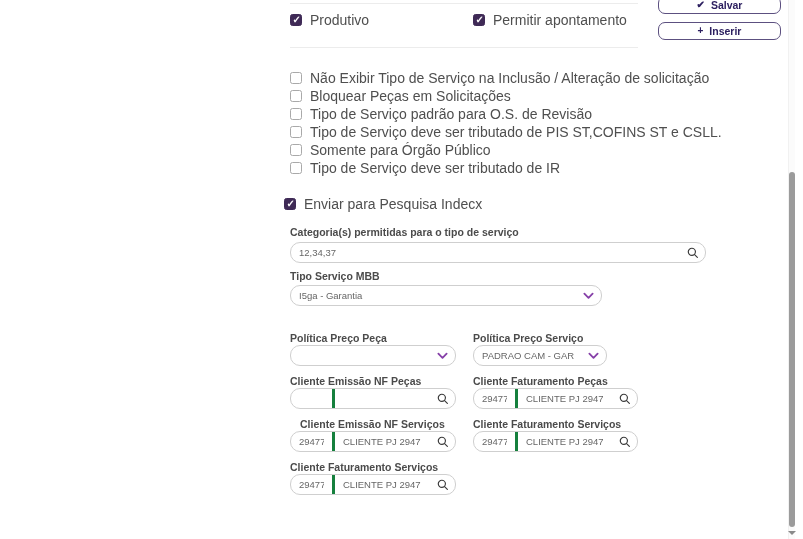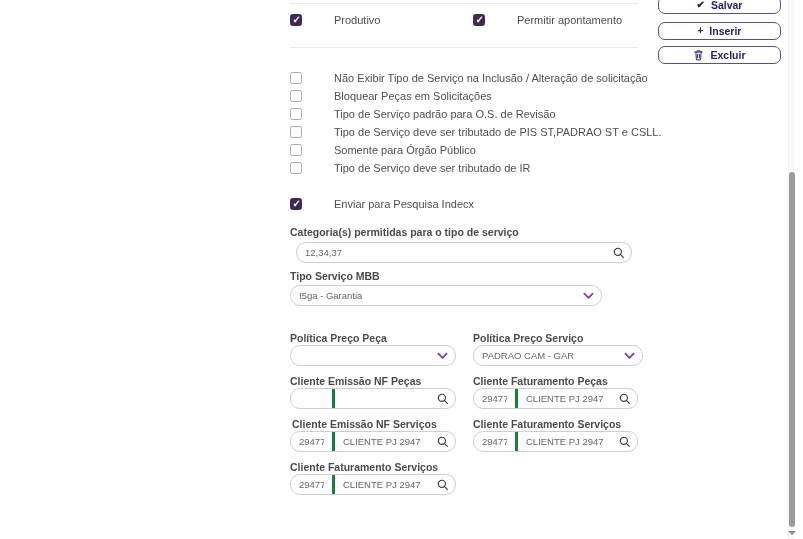--- a/index.html
+++ b/index.html
@@ -42,24 +42,23 @@
   }
   .cb[data-checked="true"]::after {
     content: "✓";
     position: absolute;
     left: 1.5px; top: -1.5px;
     color: #ffffff;
     font-size: 10px;
     font-weight: bold;
   }
   .cb-label {
-    font-size: 11px;
+    font-size: 14px;
     color: #4f4f4f;
     white-space: nowrap;
-    margin-left: 24px;
   }
   
   .field-label {
     position: absolute;
     font-size: 10.5px;
     font-weight: 700;
     color: #4b4b4b;
     white-space: nowrap;
   }
   .box {
@@ -183,37 +182,37 @@
   <label class="cb-row" style="left:290px; top:69px">
     <span class="cb" data-checked="false"></span>
     <span class="cb-label">Não Exibir Tipo de Serviço na Inclusão / Alteração de solicitação</span>
   </label>
   <label class="cb-row" style="left:290px; top:105px">
     <span class="cb" data-checked="false"></span>
     <span class="cb-label">Tipo de Serviço padrão para O.S. de Revisão</span>
   </label>
   <label class="cb-row" style="left:290px; top:123px">
     <span class="cb" data-checked="false"></span>
-    <span class="cb-label">Tipo de Serviço deve ser tributado de PIS ST,PADRAO ST e CSLL.</span>
+    <span class="cb-label">Tipo de Serviço deve ser tributado de PIS ST,COFINS ST e CSLL.</span>
   </label>
   <label class="cb-row" style="left:290px; top:159px">
     <span class="cb" data-checked="false"></span>
     <span class="cb-label">Tipo de Serviço deve ser tributado de IR</span>
   </label>
   <label class="cb-row" style="left:290px; top:141px">
     <span class="cb" data-checked="false"></span>
     <span class="cb-label">Somente para Órgão Público</span>
   </label>
-  <label class="cb-row" style="left:290px; top:195px">
+  <label class="cb-row" style="left:284px; top:195px">
     <span class="cb" data-checked="true"></span>
     <span class="cb-label">Enviar para Pesquisa Indecx</span>
   </label>
 
   <div class="field-label" style="left:290px; top:226px">Categoria(s) permitidas para o tipo de serviço</div>
-  <div class="box" style="left:296px; top:242px; width:336px">
+  <div class="box" style="left:290px; top:242px; width:416px">
     <input type="text" value="12,34,37" style="">
     <button class="icon-btn">
       <svg class="search-svg" viewBox="0 0 20 20">
         <circle cx="9" cy="9" r="5.5" fill="none" stroke="#3a3a3a" stroke-width="1.8"></circle>
         <line x1="13.2" y1="13.2" x2="17.5" y2="17.5" stroke="#3a3a3a" stroke-width="1.8" stroke-linecap="round"></line>
       </svg>
     </button>
   </div>
 
   <div class="field-label" style="left:290px; top:270px">Tipo Serviço MBB</div>
@@ -229,21 +228,21 @@
   <div class="field-label" style="left:290px; top:332px">Política Preço Peça</div>
   <div class="box" style="left:290px; top:345px; width:166px">
     <span class="select-value"></span>
     <button class="icon-btn">
       <svg class="chevron-svg" viewBox="0 0 12 8">
         <path d="M1.5 1.5 L6 6 L10.5 1.5" fill="none" stroke="#8640a8" stroke-width="2" stroke-linecap="round" stroke-linejoin="round"></path>
       </svg>
     </button>
   </div>
   <div class="field-label" style="left:473px; top:332px">Política Preço Serviço</div>
-  <div class="box" style="left:473px; top:345px; width:170px">
+  <div class="box" style="left:473px; top:345px; width:134px">
     <span class="select-value">PADRAO CAM - GAR</span>
     <button class="icon-btn">
       <svg class="chevron-svg" viewBox="0 0 12 8">
         <path d="M1.5 1.5 L6 6 L10.5 1.5" fill="none" stroke="#8640a8" stroke-width="2" stroke-linecap="round" stroke-linejoin="round"></path>
       </svg>
     </button>
   </div>
 
   <div class="field-label" style="left:290px; top:375px">Cliente Emissão NF Peças</div>
   <div class="box" style="left:290px; top:388px; width:166px">
@@ -269,21 +268,21 @@
       <input type="text" value="CLIENTE PJ 29477" style="">
     </span>
     <button class="icon-btn">
       <svg class="search-svg" viewBox="0 0 20 20">
         <circle cx="9" cy="9" r="5.5" fill="none" stroke="#3a3a3a" stroke-width="1.8"></circle>
         <line x1="13.2" y1="13.2" x2="17.5" y2="17.5" stroke="#3a3a3a" stroke-width="1.8" stroke-linecap="round"></line>
       </svg>
     </button>
   </div>
 
-  <div class="field-label" style="left:292px; top:418px">Cliente Emissão NF Serviços</div>
+  <div class="field-label" style="left:300px; top:418px">Cliente Emissão NF Serviços</div>
   <div class="box" style="left:290px; top:431px; width:166px">
     <span class="code-cell">
       <input type="text" value="29477" style="">
     </span>
     <span class="name-cell">
       <input type="text" value="CLIENTE PJ 29477" style="">
     </span>
     <button class="icon-btn">
       <svg class="search-svg" viewBox="0 0 20 20">
         <circle cx="9" cy="9" r="5.5" fill="none" stroke="#3a3a3a" stroke-width="1.8"></circle>
@@ -324,24 +323,18 @@
   </div>
 
   <button class="action-btn" style="top:-4px">
     <span class="btn-glyph">✔</span>
     <span>Salvar</span>
   </button>
   <button class="action-btn" style="top:22px">
     <span class="btn-glyph">+</span>
     <span>Inserir</span>
   </button>
-  <button class="action-btn" style="top:46px">
-    <svg class="trash-svg" viewBox="0 0 14 16">
-      <path d="M2 4 h10 M5 4 V2.5 h4 V4 M3.5 4 l.7 10.5 h5.6 l.7-10.5 M5.8 7 v4.8 M8.2 7 v4.8" stroke="#2d2060" stroke-width="1.3" fill="none" stroke-linecap="round"></path>
-    </svg>
-    <span>Excluir</span>
-  </button>
 
   <div class="scroll-track"></div>
   <div class="scroll-thumb"></div>
   <div class="scroll-arrow-down"></div>
 
 </div>
 
 </body></html>

